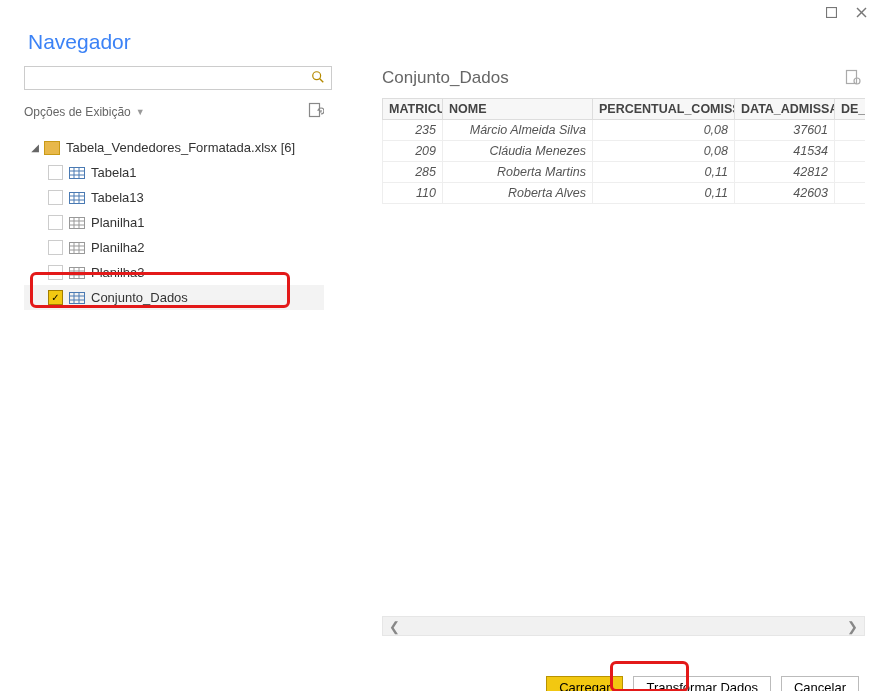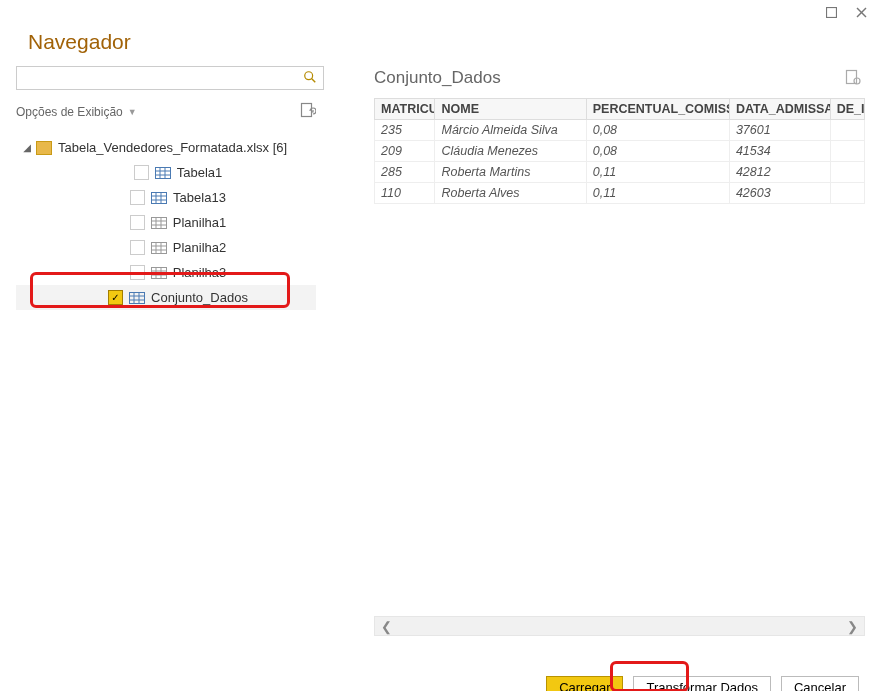--- a/index.html
+++ b/index.html
@@ -26,33 +26,33 @@
     height: 12px;
     display: inline-flex;
     align-items: center;
     justify-content: center;
     color: #888;
     cursor: default;
   }
   .header {
     padding: 6px 28px 10px 28px;
     font-size: 21px;
-    color: #a16207;
+    color: #3b82f6;
     font-weight: 400;
   }
   .content {
     display: flex;
     height: 592px;
   }
   
   .left {
     width: 332px;
     display: flex;
     flex-direction: column;
-    padding-left: 16px;
+    padding-left: 24px;
     padding-right: 4px;
   }
   .search-row {
     margin-top: 2px;
     display: flex;
     align-items: center;
     border: 1px solid #ccc;
     height: 22px;
     padding: 0 6px 0 4px;
     width: 296px;
@@ -115,21 +115,20 @@
   }
   .tree-leaf {
     display: flex;
     align-items: center;
     height: 25px;
     padding-left: 24px;
     font-size: 13px;
     color: #333;
     cursor: default;
     box-sizing: border-box;
-    justify-content: center;
   }
   .tree-leaf.selected {
     background: #f3f3f3;
   }
   .tree-leaf .chk {
     width: 13px;
     height: 13px;
     border: 1px solid #ccc;
     margin-right: 6px;
     display: inline-flex;
@@ -197,20 +196,21 @@
     white-space: nowrap;
     overflow: hidden;
   }
   td {
     border: 1px solid #eee;
     padding: 3px 6px;
     font-style: italic;
     color: #555;
     white-space: nowrap;
     overflow: hidden;
+    text-align: right;
   }
   td.num { }
 
   .scroll-strip {
     margin-top: 412px;
     height: 18px;
     background: #f1f1f1;
     border: 1px solid #e6e6e6;
     display: flex;
     align-items: center;

